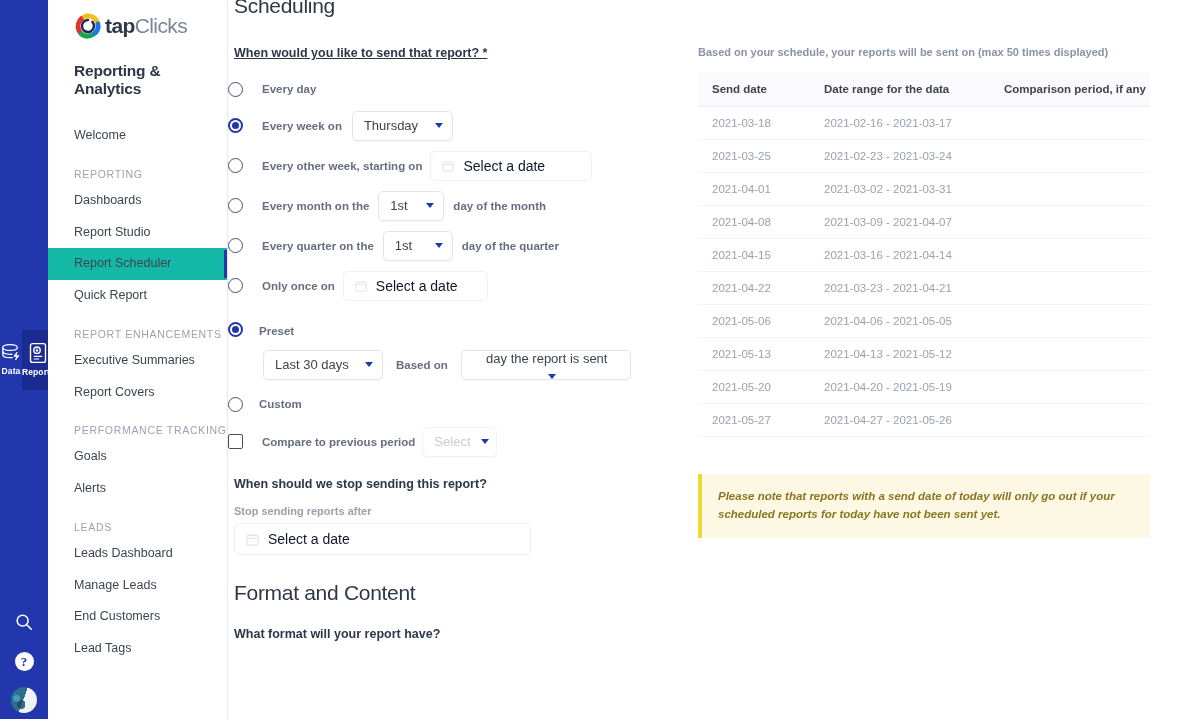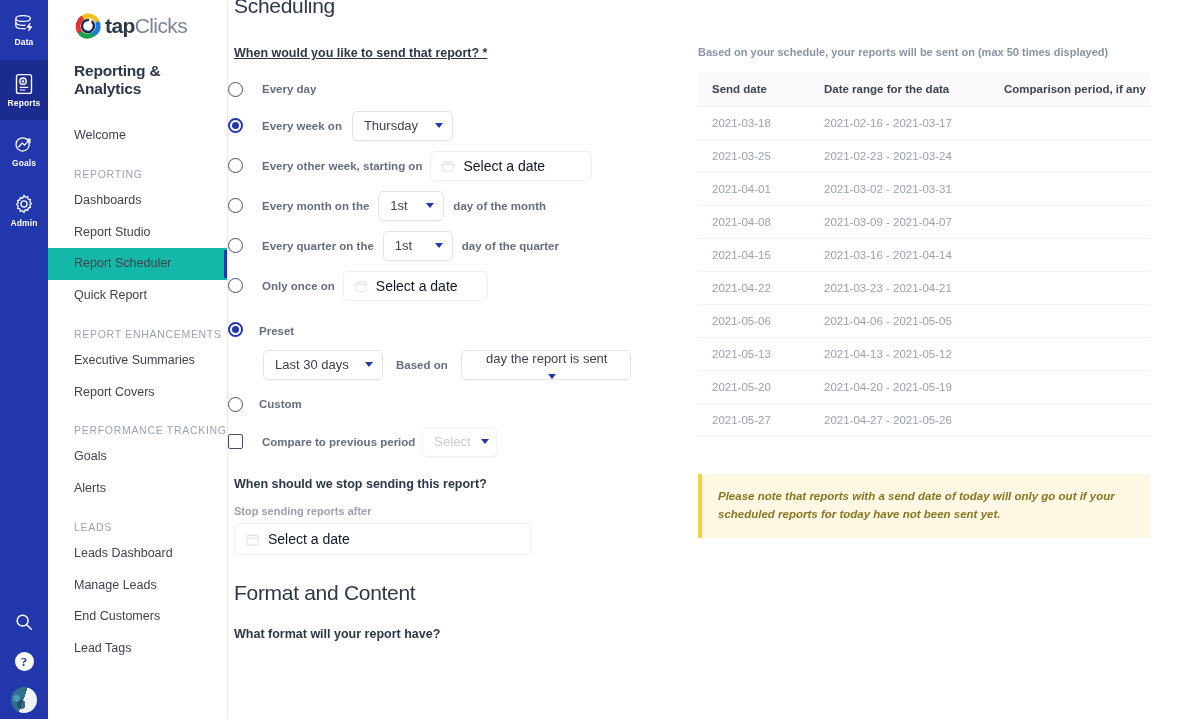--- a/index.html
+++ b/index.html
@@ -11,21 +11,21 @@
     font-family: "Liberation Sans", sans-serif;
     color: #2f3542;
   }
   #app { position: relative; width: 1200px; height: 719px; display: flex; }
 
   
   .rail {
     width: 48px; height: 719px; flex: 0 0 48px;
     background: #2337ad;
     position: relative;
-    display: flex; flex-direction: column; align-items: center;
+    display: flex; flex-direction: row; align-items: center;
   }
   .rail-item {
     width: 48px; height: 60px;
     display: flex; flex-direction: column;
     align-items: center; justify-content: center;
     gap: 3px;
     color: #ffffff;
     cursor: pointer;
   }
   .rail-item.active { background: #1b2b90; }

